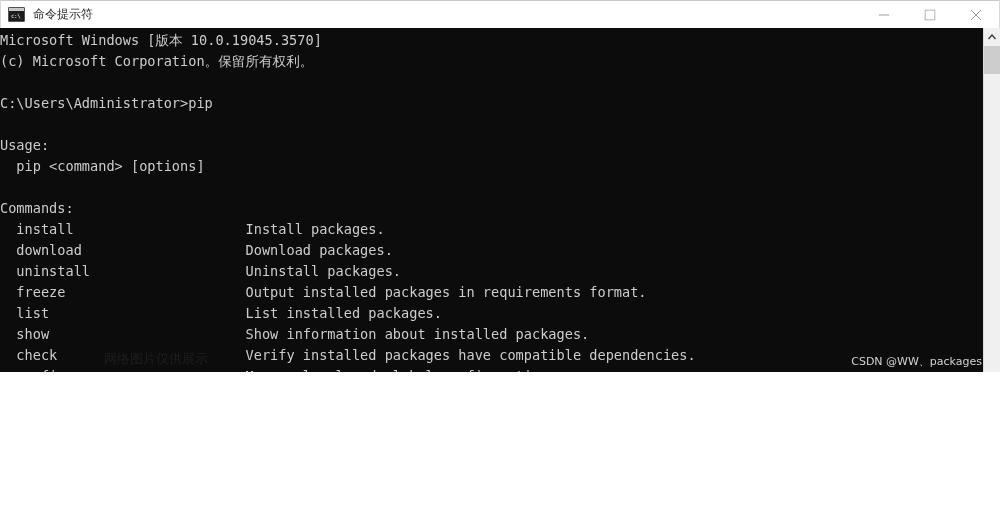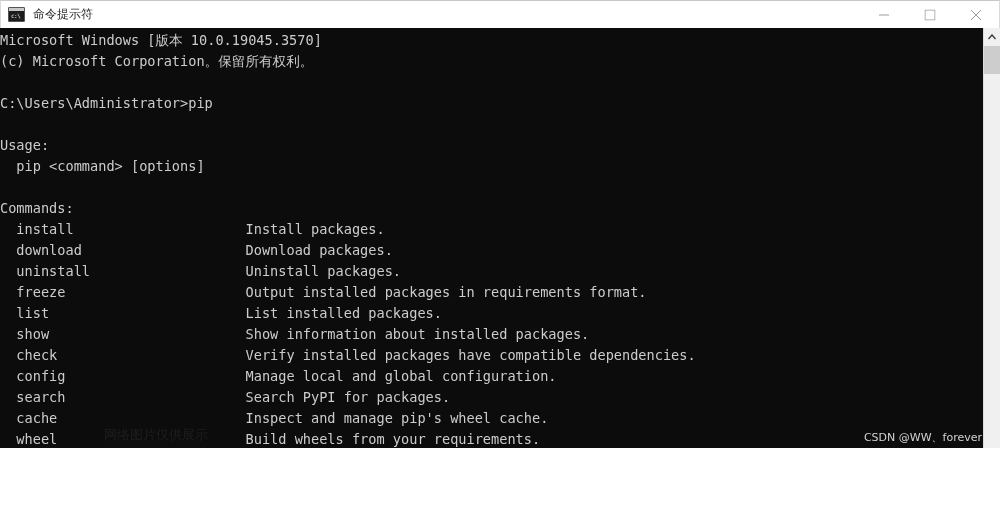--- a/index.html
+++ b/index.html
@@ -10,21 +10,21 @@
   body {
     width: 1000px;
     height: 521px;
     overflow: hidden;
     font-family: "DejaVu Sans Mono", monospace;
   }
 
   #window {
     position: relative;
     width: 1000px;
-    height: 448px;
+    height: 372px;
     background: #0c0c0c;
     box-sizing: border-box;
     overflow: hidden;
   }
 
   
   #titlebar {
     position: absolute;
     top: 0; left: 0;
     width: 1000px;
@@ -241,15 +241,15 @@
     </div>
     <div id="sb-thumb"></div>
     <div class="sb-btn" id="sb-down">
       <svg width="9" height="6" viewBox="0 0 9 6">
         <polyline points="1,1 4.5,5 8,1" fill="none" stroke="#3c3c3c" stroke-width="1.4"></polyline>
       </svg>
     </div>
   </div>
 
   <div id="watermark-faint">网络图片仅供展示</div>
-  <div id="watermark-corner">CSDN @WW、forever</div>
+  <div id="watermark-corner">CSDN @WW、packages</div>
 
 </div>
 
 </body></html>

